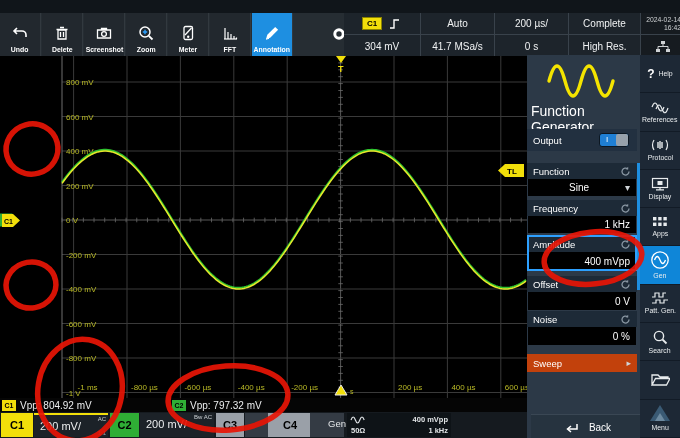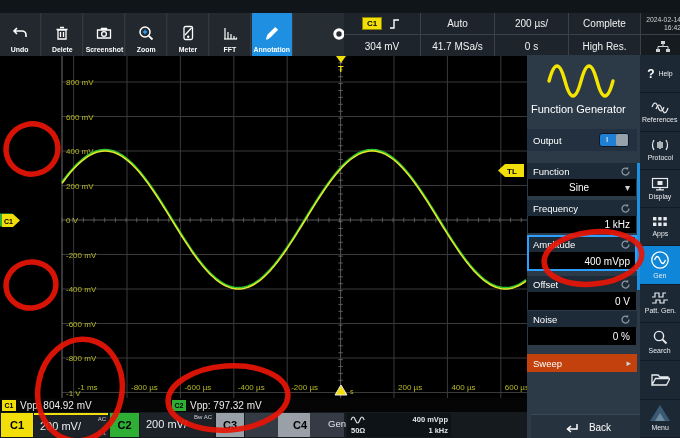--- a/index.html
+++ b/index.html
@@ -38,21 +38,21 @@
   .csup{position:absolute;right:2px;top:1px;font-size:6px;color:#cdd2d6;}
   .csub{position:absolute;right:2px;bottom:1px;font-size:6px;color:#9aa2a9;}
   .genblk{position:absolute;left:347px;top:1px;width:104px;height:24px;background:#0e1317;font-size:7.5px;color:#e3e6e8;}
   
   .fgpanel{position:absolute;left:527px;top:55px;width:113px;height:383px;background:#2c3947;}
   .fgrow{position:absolute;left:0;width:110px;background:#1d2a37;color:#fff;font-size:9.5px;
     display:flex;align-items:center;padding-left:6px;}
   .fgval{position:absolute;left:1px;width:108px;background:#000;color:#fff;font-size:10px;
     display:flex;align-items:center;justify-content:flex-end;padding-right:6px;}
   .refresh{position:absolute;right:6px;}
-  .fgtitle{position:absolute;left:4px;top:48px;font-size:11px;color:#fff;}
+  .fgtitle{position:absolute;left:4px;top:48px;font-size:14px;color:#fff;}
   .scrollind{position:absolute;left:110px;top:108px;width:3px;height:127px;background:#1e8fe1;}
   .selbox{position:absolute;left:0;top:180px;width:110px;height:36px;border:2px solid #2da0ff;pointer-events:none;}
   .backrow{position:absolute;left:4px;top:333px;width:113px;height:26px;background:#26333f;border-top:1px solid #3a4754;
     display:flex;align-items:center;justify-content:center;gap:10px;font-size:10px;color:#fff;margin-top:26px;}
   .toggle{position:absolute;right:8px;width:30px;height:14px;background:#1f7fd4;border-radius:3px;border:1px solid #0c1722;}
   .toggle .knob{position:absolute;right:0;top:0;width:12px;height:12px;background:#97a1ab;border-radius:2px;}
   .toggle .on{position:absolute;left:6px;top:1px;font-size:8px;color:#fff;}
   
   .sidebar{position:absolute;left:640px;top:55px;width:40px;height:383px;background:#1d2835;display:flex;flex-direction:column;}
   .sbitem{flex:1;border-bottom:1px solid #121b26;display:flex;flex-direction:column;align-items:center;justify-content:center;gap:1px;}
@@ -337,21 +337,21 @@
       <span class="csup">AC</span>
       <span class="csub">1:1</span>
     </div>
     <div class="cbadge" style="left:110px;width:29px;background:#2fae35">C2</div>
     <div class="cinfo" style="left:140px;width:74px">
       <span class="cscale">200 mV/</span>
       <span class="csup">Bw AC</span>
     </div>
     <div class="cbadge" style="left:216px;width:28px;background:#9aa0a8">C3</div>
     <div class="cinfo" style="left:245px;width:34px;background:#343b44"></div>
-    <div class="cbadge" style="left:278px;width:44px;background:#9aa0a8">C4</div>
+    <div class="cbadge" style="left:268px;width:44px;background:#9aa0a8">C4</div>
     <div class="cinfo" style="left:310px;width:34px;background:#343b44"></div>
     <span style="position:absolute;left:328px;top:6px;font-size:9.5px;color:#e3e6e8">Gen</span>
     <div class="genblk">
       <span style="position:absolute;left:3px;top:2px">
         <svg width="18" height="9">
             <path d="M1 5 q2.2 -6 4.4 0 q2.2 6 4.4 0 q2.2 -6 4.4 0" stroke="#dfe3e6" stroke-width="1.2" fill="none"></path>
           </svg>
         </span>
       <span style="position:absolute;right:3px;top:2px;font-weight:bold">400 mVpp</span>
       <span style="position:absolute;left:4px;bottom:2px;font-weight:bold">50Ω</span>

